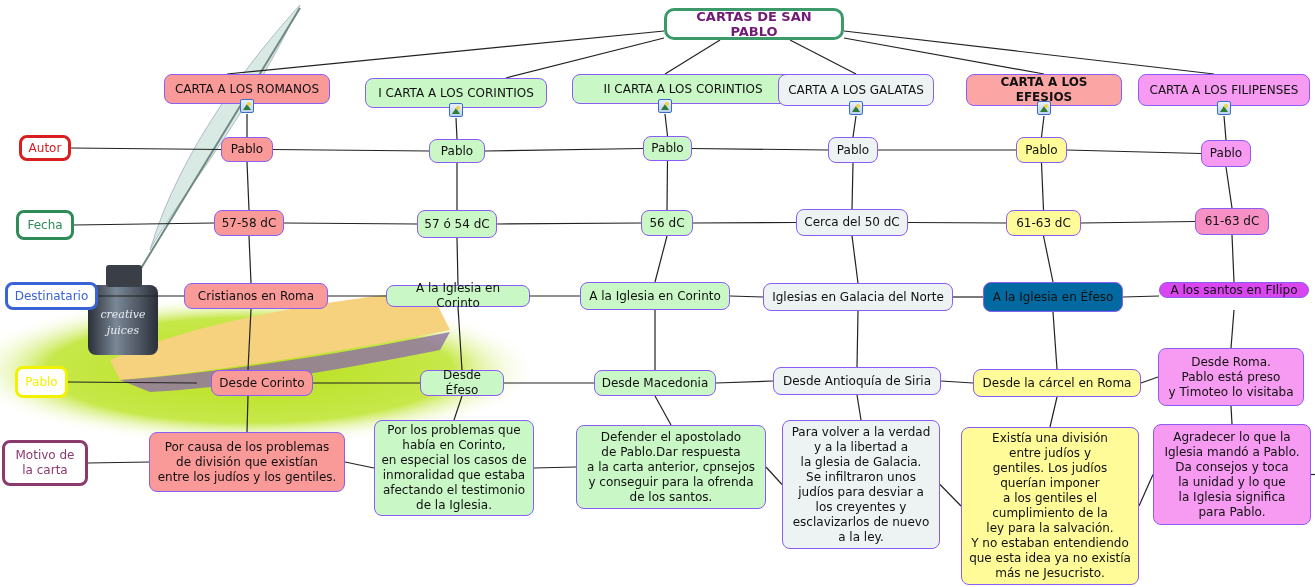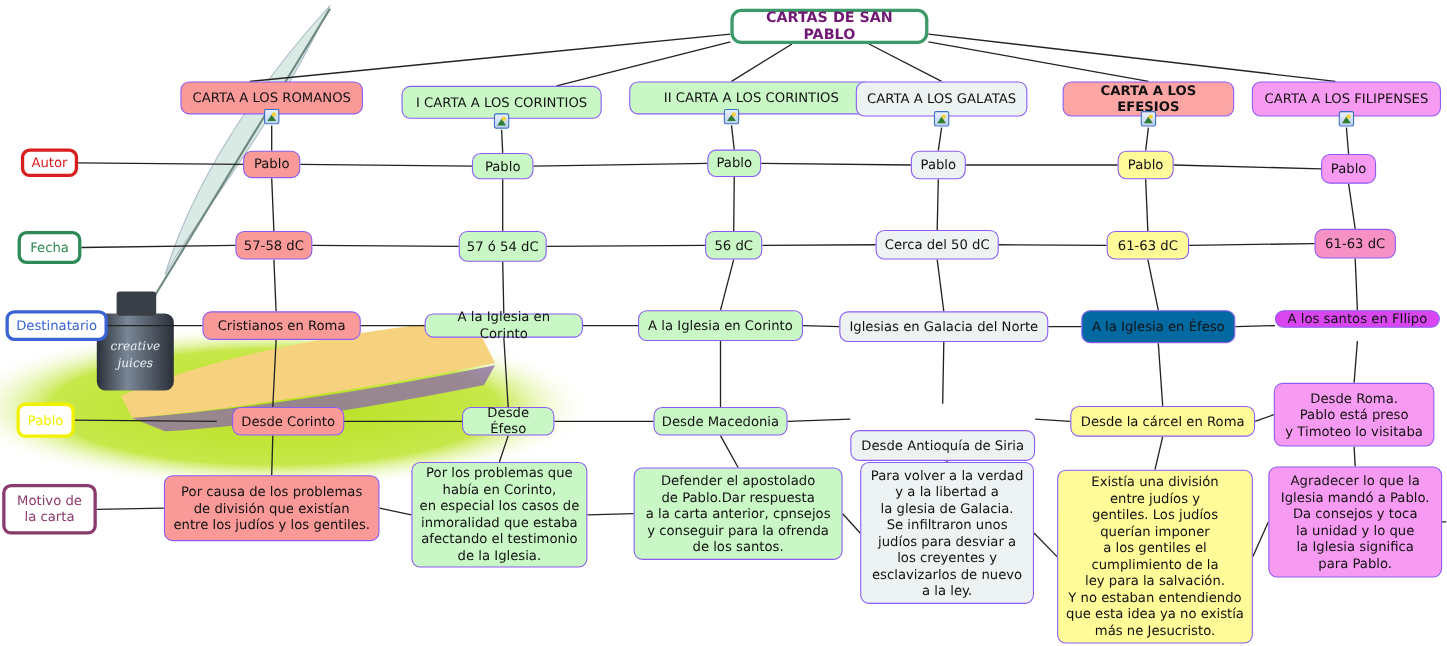--- a/index.html
+++ b/index.html
@@ -147,21 +147,21 @@
     <div class="node " style="left: 576px; top: 425px; width: 190px; height: 84px; background: rgb(201, 247, 197);">Defender el apostolado
 de Pablo.Dar respuesta
 a la carta anterior, cpnsejos
 y conseguir para la ofrenda
 de los santos.</div>
     <span class="img-icon" style="left: 658px; top: 99px;"></span>
     <div class="node " style="left: 778px; top: 74px; width: 156px; height: 32px; background: rgb(237, 242, 243);">CARTA A LOS GALATAS</div>
     <div class="node " style="left: 828px; top: 137px; width: 50px; height: 26px; background: rgb(237, 242, 243);">Pablo</div>
     <div class="node " style="left: 796px; top: 209px; width: 112px; height: 27px; background: rgb(237, 242, 243);">Cerca del 50 dC</div>
     <div class="node " style="left: 763px; top: 283px; width: 190px; height: 28px; background: rgb(237, 242, 243);">Iglesias en Galacia del Norte</div>
-    <div class="node " style="left: 773px; top: 367px; width: 168px; height: 28px; background: rgb(237, 242, 243); margin-top: 24px;">Desde Antioquía de Siria</div>
+    <div class="node " style="left: 773px; top: 367px; width: 168px; height: 28px; background: rgb(237, 242, 243);">Desde Antioquía de Siria</div>
     <div class="node " style="left: 782px; top: 420px; width: 158px; height: 129px; background: rgb(237, 242, 243);">Para volver a la verdad
 y a la libertad a
 la glesia de Galacia.
 Se infiltraron unos
 judíos para desviar a
 los creyentes y
 esclavizarlos de nuevo
 a la ley.</div>
     <span class="img-icon" style="left: 849px; top: 101px;"></span>
     <div class="node " style="left: 966px; top: 74px; width: 156px; height: 32px; background: #fca5a5; font-weight: bold;">CARTA A LOS EFESIOS</div>

